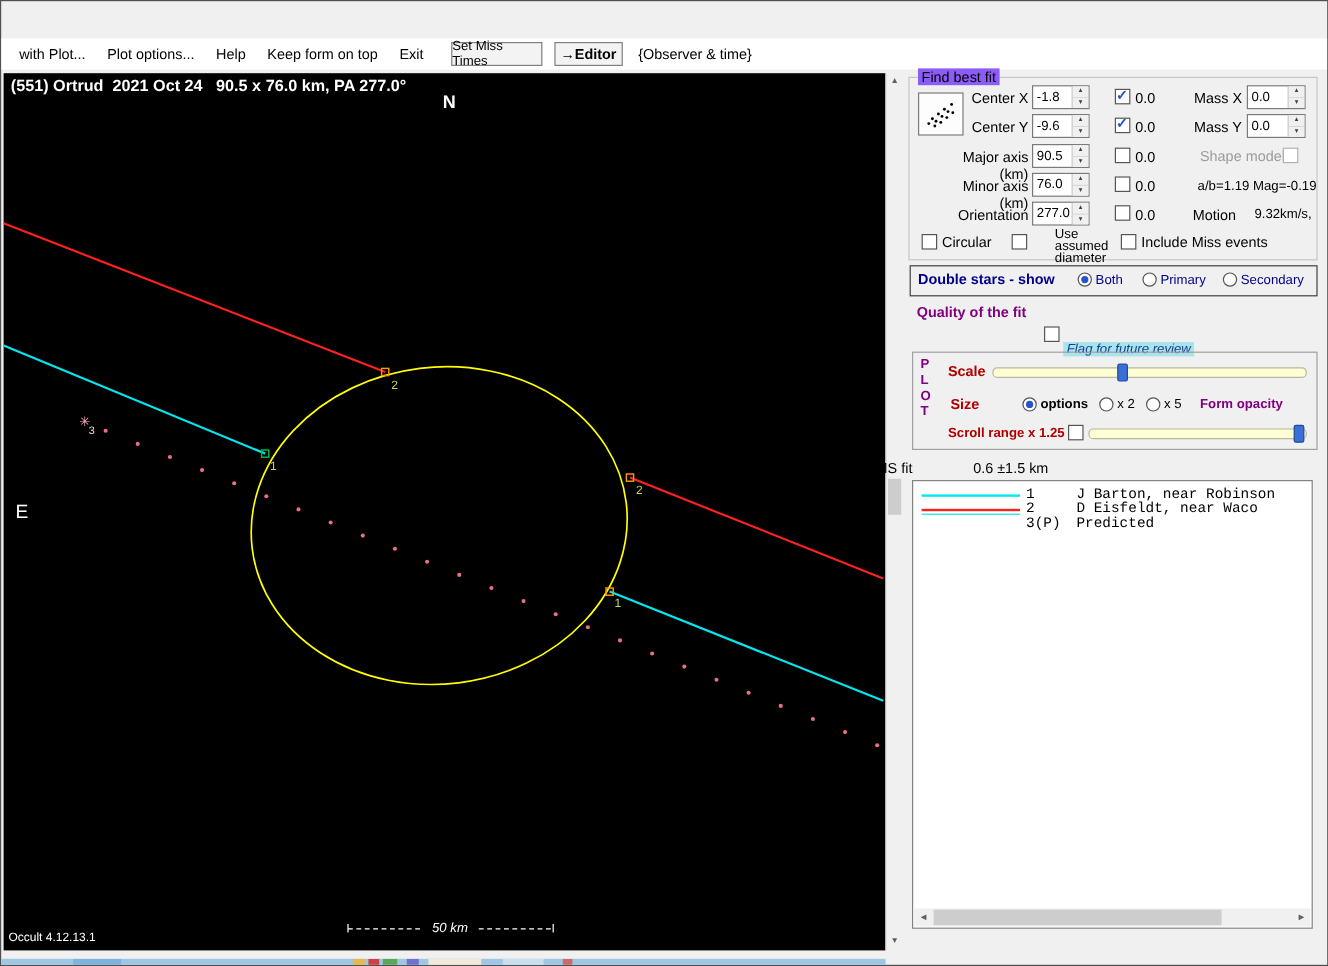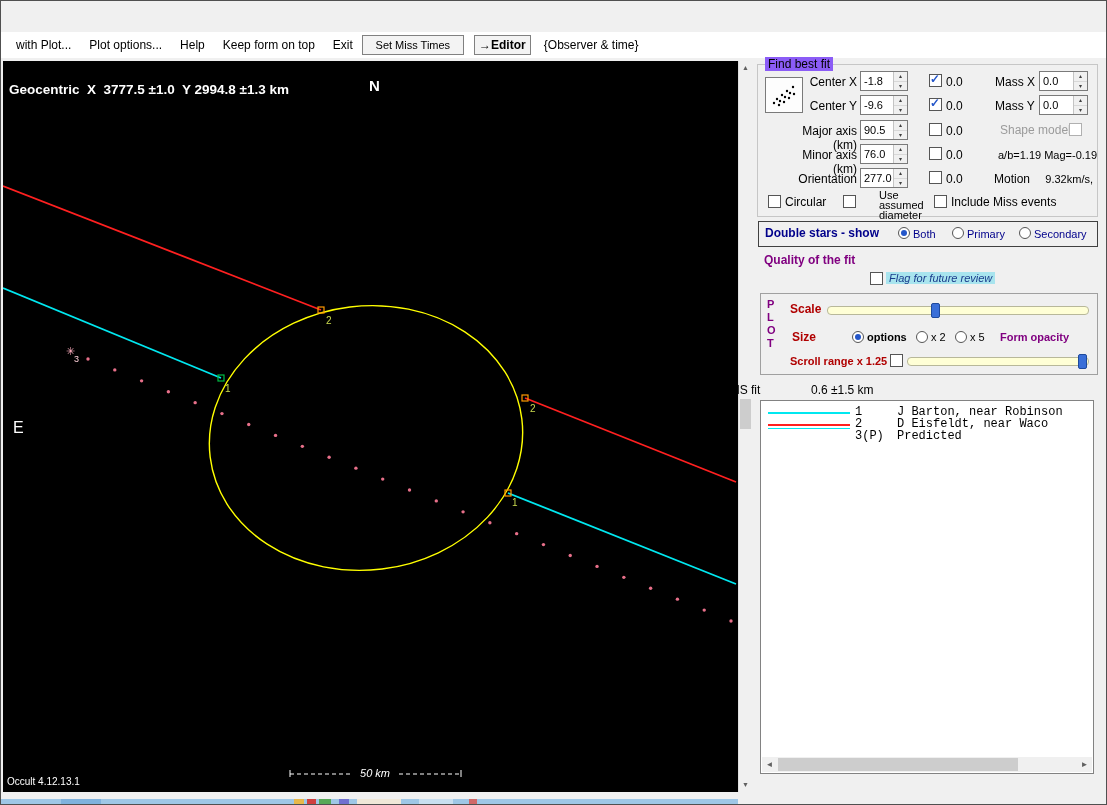--- a/index.html
+++ b/index.html
@@ -1,21 +1,21 @@
 <!DOCTYPE html>
 <html><head>
 <meta charset="utf-8">
 <style>
   html,body{margin:0;padding:0;background:#d0d0d0;}
   #app{position:relative;width:1107px;height:805px;background:#f0f0f0;
        font-family:"Liberation Sans",sans-serif;color:#000;border:1px solid #505050;
        box-sizing:border-box;overflow:hidden;}
   .abs{position:absolute;}
   .t{font-size:12px;} .t11{font-size:11px;}
-  .bold{font-weight:bold;} .ital{font-style:italic;}
+  .bold{font-weight:bold;} .ital{font-style:italic;margin-top:13px;}
   .navy{color:#00008b;} .purple{color:#800080;} .maroon{color:#b00000;} .grayed{color:#9b9b9b;}
   .right{text-align:right;}
 
   
   .titlebar{position:absolute;left:0;top:0;width:100%;height:31px;background:#ffffff;}
   .titletext{position:absolute;left:34px;top:9px;font-size:12px;}
   .wbtn{position:absolute;top:0;width:46px;height:31px;display:flex;align-items:center;justify-content:center;}
   .min-glyph{width:10px;height:1px;background:#000;}
   .max-glyph{width:9px;height:9px;border:1px solid #000;}
   .close-glyph{position:relative;width:11px;height:11px;}
@@ -81,21 +81,21 @@
 
 <div id="app">
 
 
   <div class="menubar">
     <div class="mitem">with Plot...</div>
     <div class="mitem">Plot options...</div>
     <div class="mitem">Help</div>
     <div class="mitem">Keep form on top</div>
     <div class="mitem">Exit</div>
-    <div class="tbtn" style="width:102px">Set Miss Times</div>
+    <div class="tbtn" style="margin-left:14px;width:76px">Set Miss Times</div>
     <div class="tbtn bold" style="margin-left:10px;width:57px;font-size:12px">→Editor</div>
     <div class="mitem" style="margin-left:4px">{Observer &amp; time}</div>
   </div>
 
   <div class="plot">
     <svg id="plot-svg" width="735" height="731" viewBox="0 0 735 731" style="position:absolute;left:0;top:0;font-family:'Liberation Sans',sans-serif">
         <circle cx="85" cy="298" r="1.7" fill="#e8708a"></circle>
         <circle cx="111.79166666666666" cy="308.9166666666667" r="1.7" fill="#e8708a"></circle>
         <circle cx="138.58333333333331" cy="319.8333333333333" r="1.7" fill="#e8708a"></circle>
         <circle cx="165.375" cy="330.75" r="1.7" fill="#e8708a"></circle>
@@ -134,21 +134,21 @@
         <rect x="215" y="314" width="6" height="6" fill="none" stroke="#00bb44" stroke-width="1.2"></rect>
         <text x="222" y="331" fill="#c9da4e" font-size="10">1</text>
         <rect x="502" y="429" width="6" height="6" fill="none" stroke="#ff9900" stroke-width="1.2"></rect>
         <text x="509" y="445" fill="#c9da4e" font-size="10">1</text>
         <line x1="287" y1="713" x2="348" y2="713" stroke="#fff" stroke-width="1" stroke-dasharray="4 3"></line>
         <line x1="396" y1="713" x2="458" y2="713" stroke="#fff" stroke-width="1" stroke-dasharray="4 3"></line>
         <line x1="287" y1="709" x2="287" y2="716" stroke="#fff" stroke-width="1"></line>
         <line x1="458" y1="709" x2="458" y2="716" stroke="#fff" stroke-width="1"></line>
         <text x="372" y="716" fill="#fff" font-size="11" font-style="italic" text-anchor="middle">50 km</text>
       </svg>
-    <div class="hdr" style="left:6px;top:21px">Geocentric  X  3777.5 ±1.0  Y 2994.8 ±1.3 km</div>
+    <div class="hdr" style="left:6px;top:3px">(551) Ortrud  2021 Oct 24   90.5 x 76.0 km, PA 277.0°</div>
     <div class="cardinal" style="left:366px;top:16px">N</div>
     <div class="cardinal" style="left:10px;top:358px;font-weight:normal;font-size:16px">E</div>
     <div class="ver">Occult 4.12.13.1</div>
   </div>
 
   <div class="vscroll">
     <div class="sb-up" style="top:0"></div>
     <div class="vthumb" style="top:338px;height:30px"></div>
     <div class="sb-down" style="bottom:0"></div>
   </div>

